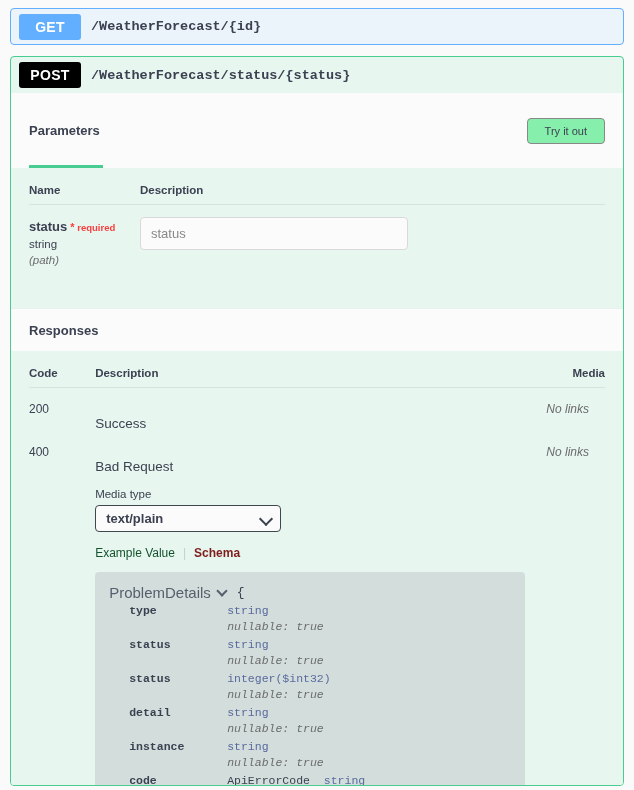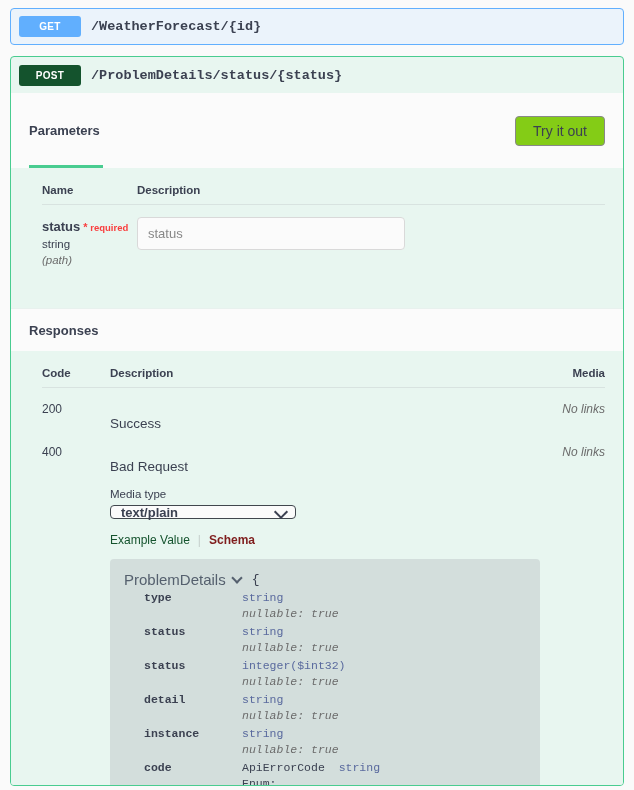--- a/index.html
+++ b/index.html
@@ -42,29 +42,29 @@
     padding: 0 8px;
     box-sizing: border-box;
   }
   .op-post .op-summary { height: 36px; }
 
   .method {
     width: 62px;
     min-width: 62px;
     text-align: center;
     color: #fff;
-    font-size: 10px;
+    font-size: 14px;
     font-weight: bold;
     letter-spacing: .3px;
     padding: 5px 0;
     border-radius: 3px;
     font-family: "Liberation Sans", sans-serif;
   }
   .method-get  { background: #61affe; }
-  .method-post { background: #14532d; }
+  .method-post { background: #000000; }
 
   .op-path {
     margin-left: 10px;
     font-family: "Liberation Mono", monospace;
     font-size: 13.5px;
     font-weight: bold;
     color: #3b4151;
   }
 
   
@@ -89,47 +89,47 @@
   .tab-underline {
     position: absolute;
     left: 18px;
     bottom: 0;
     width: 74px;
     height: 3px;
     background: #49cc90;
   }
   .tryout-btn {
     font-family: "Liberation Sans", sans-serif;
-    font-size: 14px;
-    color: #3b4151;
-    background: #84cc16;
+    font-size: 11px;
+    color: #3b4151;
+    background: #86efac;
     border: 1px solid #888;
     border-radius: 4px;
     padding: 6px 17px;
     cursor: pointer;
   }
 
   
-  .tbl-wrap { padding: 0 18px; margin-left: 13px; }
+  .tbl-wrap { padding: 0 18px; }
   table.tbl {
     width: 100%;
     border-collapse: collapse;
     font-size: 12px;
   }
   table.tbl th {
     text-align: left;
     font-size: 11.5px;
     font-weight: bold;
     color: #3b4151;
     padding: 16px 0 8px 0;
     border-bottom: 1px solid #d8e3e0;
   }
   table.tbl td {
     vertical-align: top;
-    padding: 14px 0 0 0;
+    padding: 14px 16px 0 0;
   }
   .col-name  { width: 95px; }
   .col-desc  { }
 
   .p-name {
     font-size: 13px;
     font-weight: bold;
     color: #3b4151;
     font-family: "Liberation Sans", sans-serif;
   }
@@ -202,21 +202,21 @@
   
   .media-wrap { padding: 14px 0 0 0; }
   .media-label {
     font-size: 11.5px;
     color: #3b4151;
     margin-bottom: 5px;
   }
   .media-select {
     position: relative;
     width: 186px;
-    height: 14px;
+    height: 27px;
     background: #fbfbfb;
     border: 1px solid #41474e;
     border-radius: 4px;
     box-sizing: border-box;
     display: flex;
     align-items: center;
     padding: 0 10px;
   }
   .media-value {
     font-size: 13px;
@@ -333,21 +333,21 @@
 <div class="op op-get">
   <div class="op-summary">
     <span class="method method-get">GET</span>
     <span class="op-path">/WeatherForecast/{id}</span>
   </div>
 </div>
 
 <div class="op op-post">
   <div class="op-summary">
     <span class="method method-post">POST</span>
-    <span class="op-path">/ProblemDetails/status/{status}</span>
+    <span class="op-path">/WeatherForecast/status/{status}</span>
   </div>
 
   <div class="op-body">
 
     <div class="section-head">
       <div class="head-row">
         <span class="head-title">Parameters</span>
         <button class="tryout-btn">Try it out</button>
       </div>
       <div class="tab-underline"></div>

